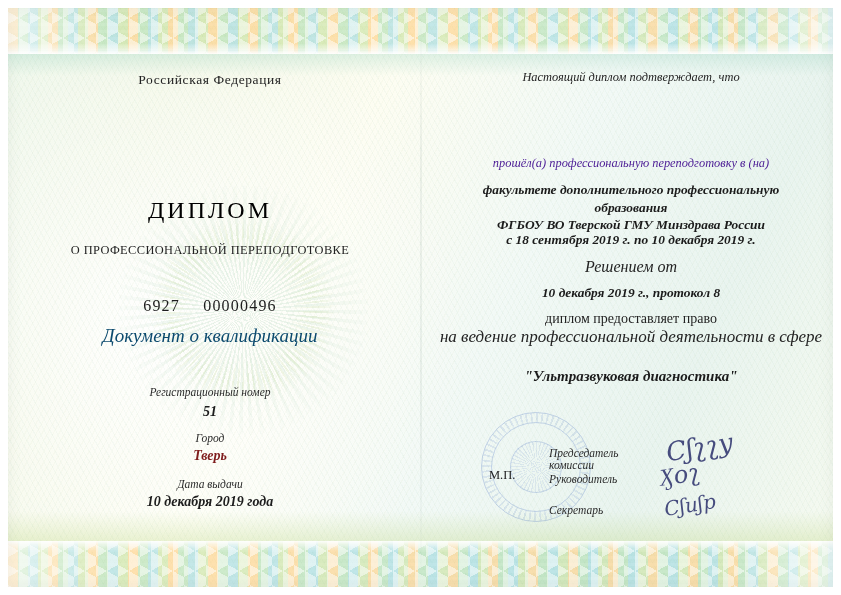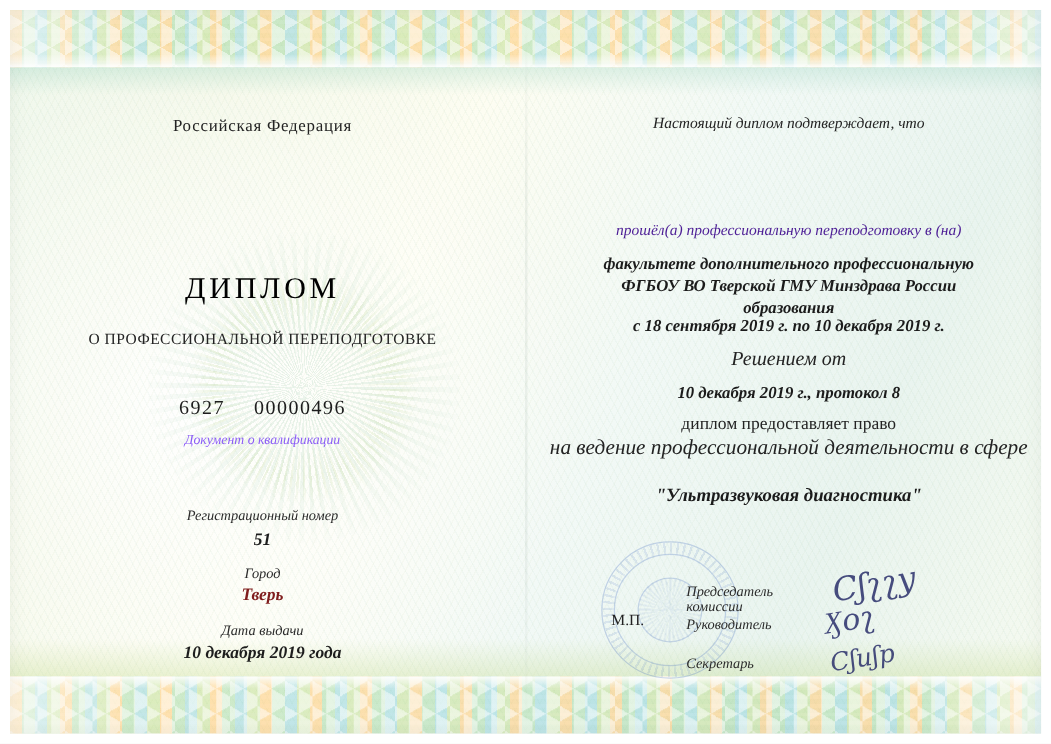--- a/index.html
+++ b/index.html
@@ -146,21 +146,20 @@
     width: 2px;
     background: linear-gradient(180deg, rgba(140,160,150,0.0), rgba(140,160,150,0.13) 25%, rgba(140,160,150,0.13) 75%, rgba(140,160,150,0.0));
   }
 
   
   .page {
     position: absolute;
     top: 0;
     width: 420px;
     height: 426px;
-    margin-top: 21px;
   }
   .left-page { left: 0; }
   .right-page { left: 421px; }
 
   .ctr { text-align: center; }
 
   .t-federation {
     position: absolute;
     left: 0; right: 0;
     top: 72px;
@@ -198,23 +197,23 @@
     top: 297px;
     font-size: 16px;
     letter-spacing: 1.2px;
     color: #1d1d1d;
   }
   .t-numbers .n2 { margin-left: 18px; }
   .t-qual {
     position: absolute;
     left: 0; right: 0;
     top: 325px;
-    font-size: 11px;
-    font-style: italic;
-    color: #8b5cf6;
+    font-size: 19px;
+    font-style: italic;
+    color: #0c4a6e;
   }
   .t-reglabel {
     position: absolute;
     left: 0; right: 0;
     top: 386px;
     font-size: 11.5px;
     font-style: italic;
     color: #2b2b2b;
   }
   .t-regvalue {
@@ -481,22 +480,22 @@
 
   <div class="page right-page">
 
     <div class="r-confirm ctr">Настоящий диплом подтверждает, что</div>
 
 
     <div class="r-retrain ctr">прошёл(а) профессиональную переподготовку в (на)</div>
 
     <div class="r-place ctr">
       <div>факультете дополнительного профессиональную</div>
+      <div>образования</div>
       <div>ФГБОУ ВО Тверской ГМУ Минздрава России</div>
-      <div>образования</div>
     </div>
 
     <div class="r-period ctr">с 18 сентября 2019 г.  по  10 декабря 2019 г.</div>
 
     <div class="r-decision ctr">Решением от</div>
 
     <div class="r-protocol ctr">10 декабря 2019 г., протокол 8</div>
 
     <div class="r-grants ctr">диплом предоставляет право</div>
 

